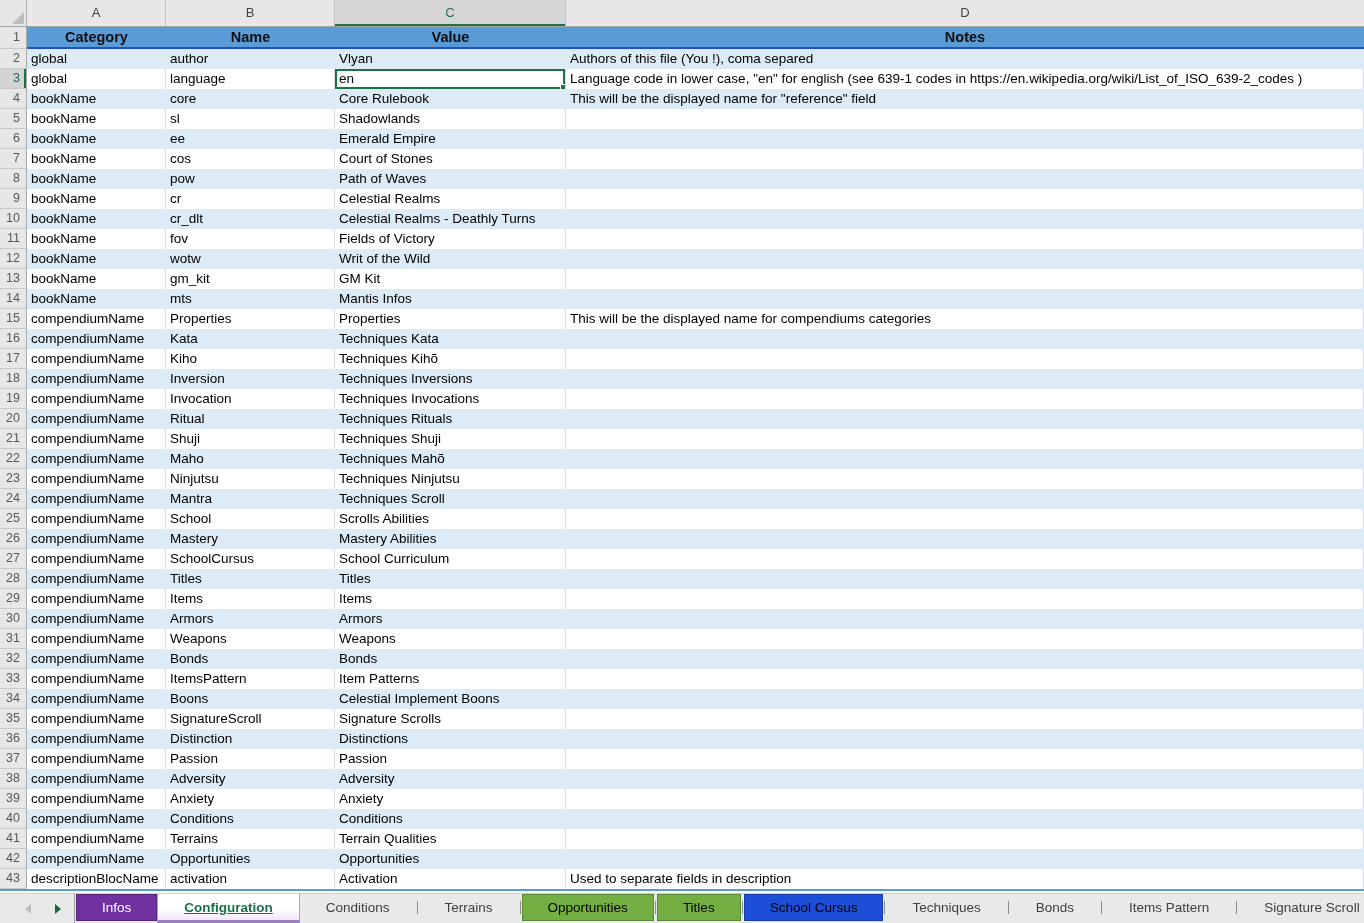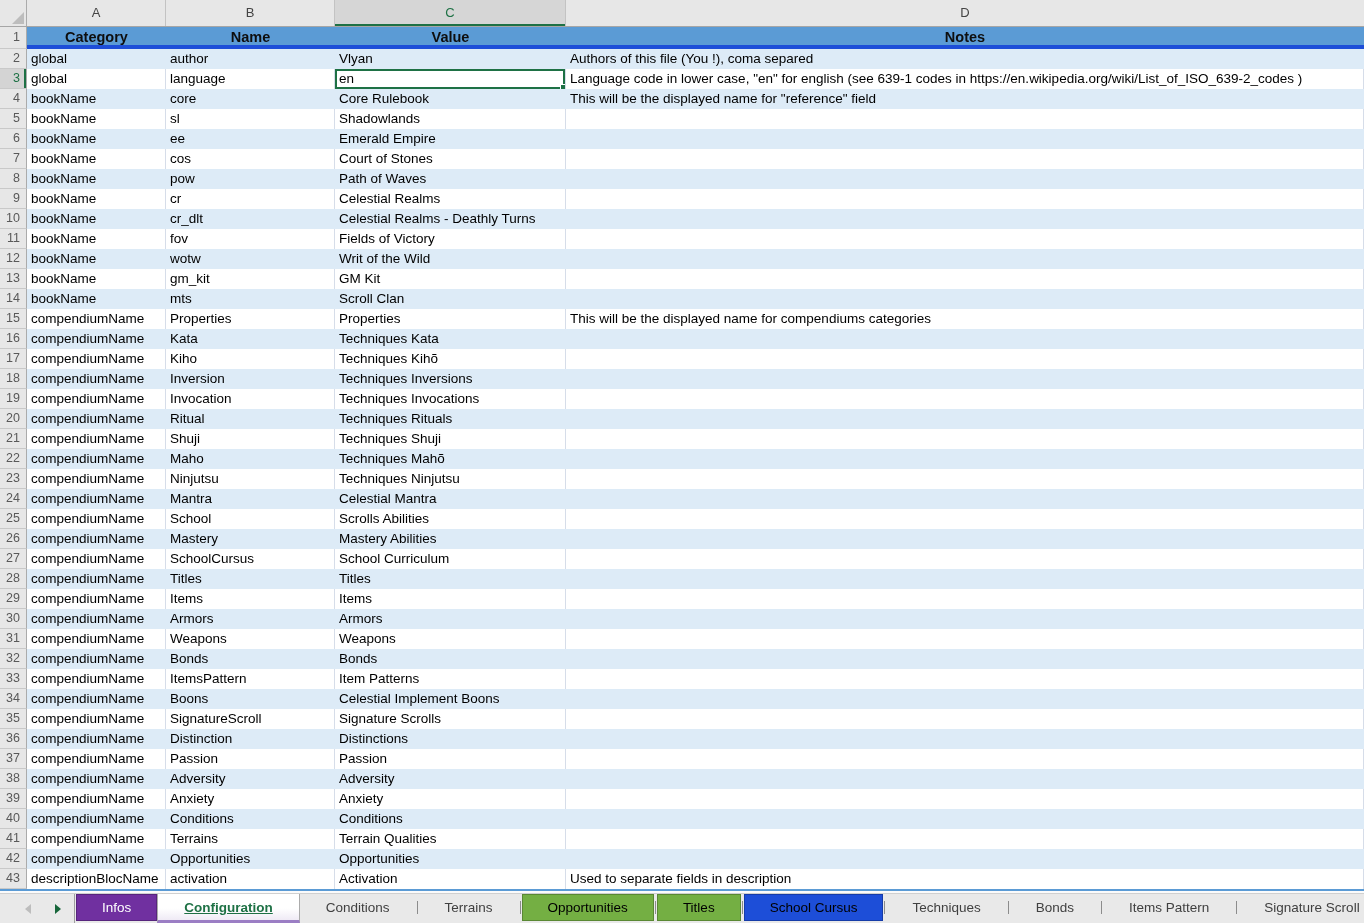--- a/index.html
+++ b/index.html
@@ -44,21 +44,21 @@
     border-right:1px solid #ABABAB;border-bottom:1px solid #C9C9C9;
   }
   .header-row .rowh{line-height:21px;}
   .rowh.sel{
     background:#D4D4D4;color:#1E7145;
     box-shadow:inset -2px 0 0 #1E7145;
   }
   .hcell{
     box-sizing:border-box;background:#5B9BD5;color:#0E0E0E;
     font-weight:700;font-size:14.5px;text-align:center;line-height:20px;
-    border-bottom:4px solid #1d4ed8;overflow:hidden;white-space:nowrap;
+    border-bottom:2px solid #1d4ed8;overflow:hidden;white-space:nowrap;
   }
   .cell{
     box-sizing:border-box;position:relative;
     font-size:13.5px;color:#000;line-height:19px;
     padding-left:4px;overflow:hidden;white-space:nowrap;
   }
   .row.band .cell{background:#DDEBF7;}
   .row:not(.band):not(.header-row) .cell{border-right:1px solid #D6DDE9;}
   .cell.active{
     box-shadow:inset 0 0 0 2px #1E7145;z-index:2;background:#fff;
@@ -201,21 +201,21 @@
         <div class="rowh">13</div>
         <div class="cell col-a">bookName</div>
         <div class="cell col-b">gm_kit</div>
         <div class="cell col-c">GM Kit</div>
         <div class="cell col-d"></div>
       </div>
       <div class="row band">
         <div class="rowh">14</div>
         <div class="cell col-a">bookName</div>
         <div class="cell col-b">mts</div>
-        <div class="cell col-c">Scroll Clan</div>
+        <div class="cell col-c">Mantis Infos</div>
         <div class="cell col-d"></div>
       </div>
       <div class="row">
         <div class="rowh">15</div>
         <div class="cell col-a">compendiumName</div>
         <div class="cell col-b">Properties</div>
         <div class="cell col-c">Properties</div>
         <div class="cell col-d">This will be the displayed name for compendiums categories</div>
       </div>
       <div class="row band">
@@ -271,21 +271,21 @@
         <div class="rowh">23</div>
         <div class="cell col-a">compendiumName</div>
         <div class="cell col-b">Ninjutsu</div>
         <div class="cell col-c">Techniques Ninjutsu</div>
         <div class="cell col-d"></div>
       </div>
       <div class="row band">
         <div class="rowh">24</div>
         <div class="cell col-a">compendiumName</div>
         <div class="cell col-b">Mantra</div>
-        <div class="cell col-c">Celestial Mantra</div>
+        <div class="cell col-c">Techniques Scroll</div>
         <div class="cell col-d"></div>
       </div>
       <div class="row">
         <div class="rowh">25</div>
         <div class="cell col-a">compendiumName</div>
         <div class="cell col-b">School</div>
         <div class="cell col-c">Scrolls Abilities</div>
         <div class="cell col-d"></div>
       </div>
       <div class="row band">

